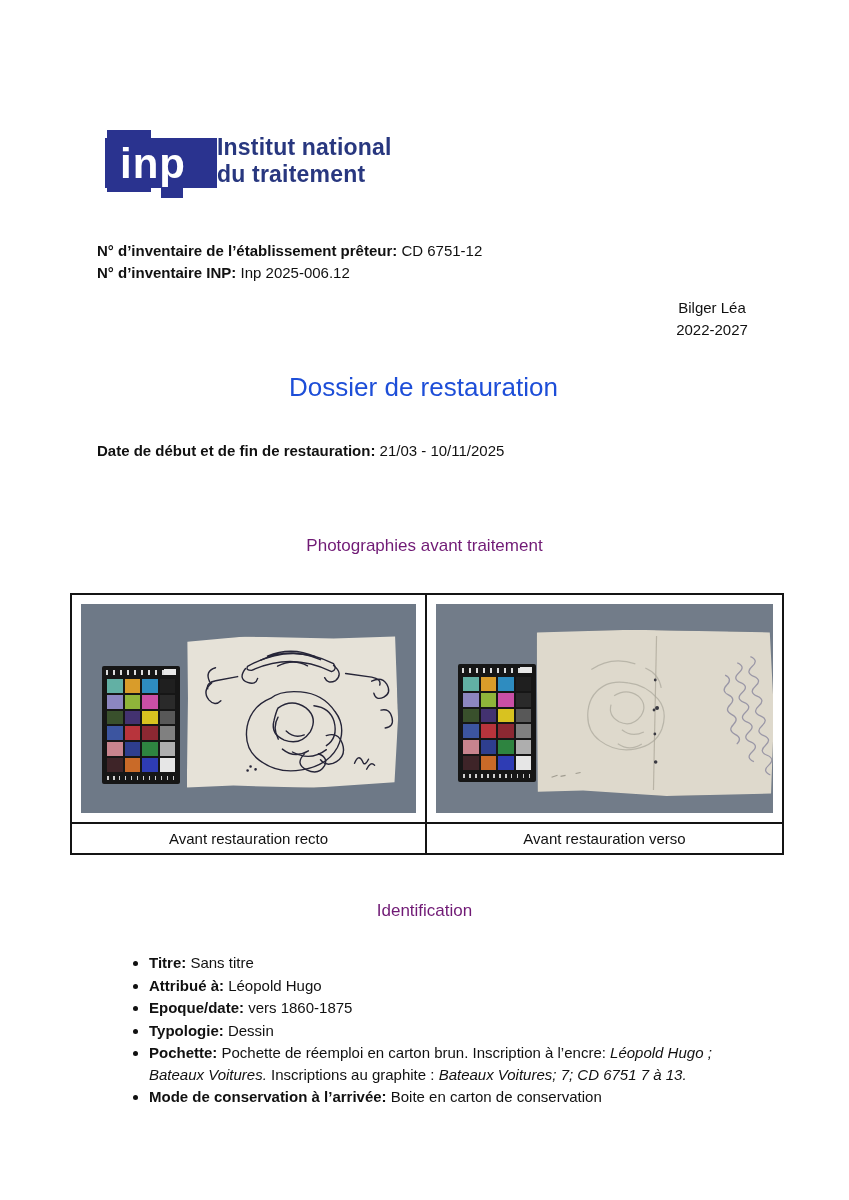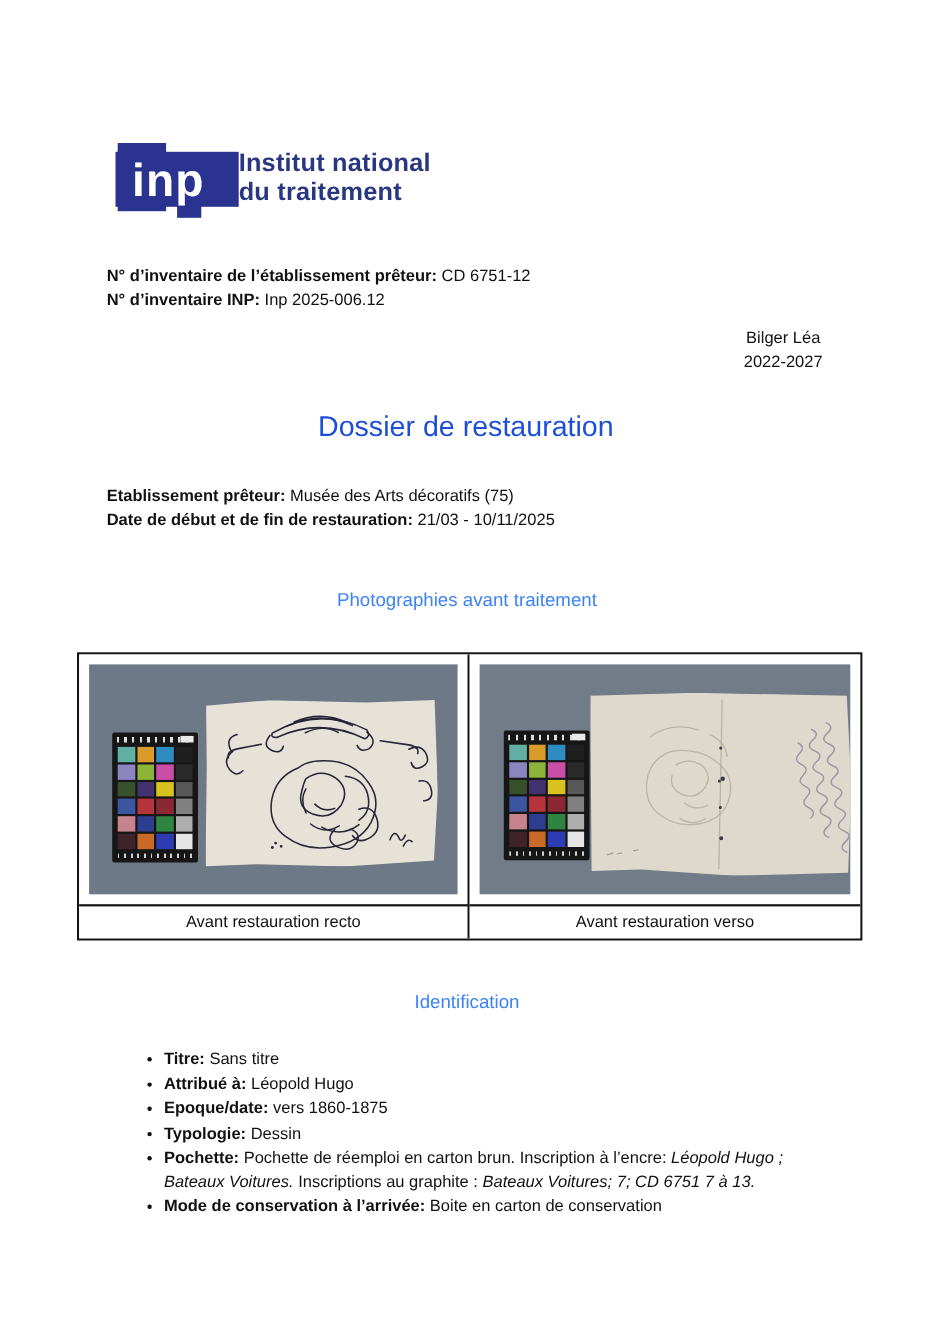--- a/index.html
+++ b/index.html
@@ -19,21 +19,21 @@
         font-weight:600;line-height:27px;letter-spacing:0.2px;}
 
   
   .inv-block{position:absolute;left:97px;top:240px;font-size:15px;line-height:22px;}
   .restorer-block{position:absolute;left:631px;top:297px;width:162px;text-align:center;
         font-size:15px;line-height:22px;}
   .doc-title{position:absolute;left:0;top:372px;width:847px;text-align:center;
         font-size:26px;color:#1d4ed8;}
   .loan-block{position:absolute;left:97px;top:440px;font-size:15px;line-height:22px;}
   .section-heading{position:absolute;left:0;width:849px;text-align:center;
-        font-size:17px;color:#3b82f6;}
+        font-size:17px;color:#701a75;}
   .sh-photos{top:536px;}
   .sh-ident{top:901px;}
   b.lbl{font-weight:700;}
 
   
   .photo-table{position:absolute;left:70px;top:593px;width:710px;
         border:2px solid #141414;display:grid;grid-template-columns:1fr 1fr;}
   .photo-cell{padding:9px;height:209px;background:#ffffff;}
   .photo-cell.left{border-right:2px solid #141414;}
   .caption-cell{border-top:2px solid #141414;height:29px;display:flex;align-items:center;
@@ -97,21 +97,20 @@
   </div>
 
   <div class="restorer-block">
     <div>Bilger Léa</div>
     <div>2022-2027</div>
   </div>
 
   <div class="doc-title">Dossier de restauration</div>
 
   <div class="loan-block">
-    <div><b class="lbl">Etablissement prêteur:</b><span> Musée des Arts décoratifs (75)</span></div>
     <div><b class="lbl">Date de début et de fin de restauration:</b><span> 21/03 - 10/11/2025</span></div>
   </div>
 
   <div class="section-heading sh-photos">Photographies avant traitement</div>
 
   <div class="photo-table">
 
     <div class="photo-cell left">
       <div class="photo recto">
         <div class="checker-card">

